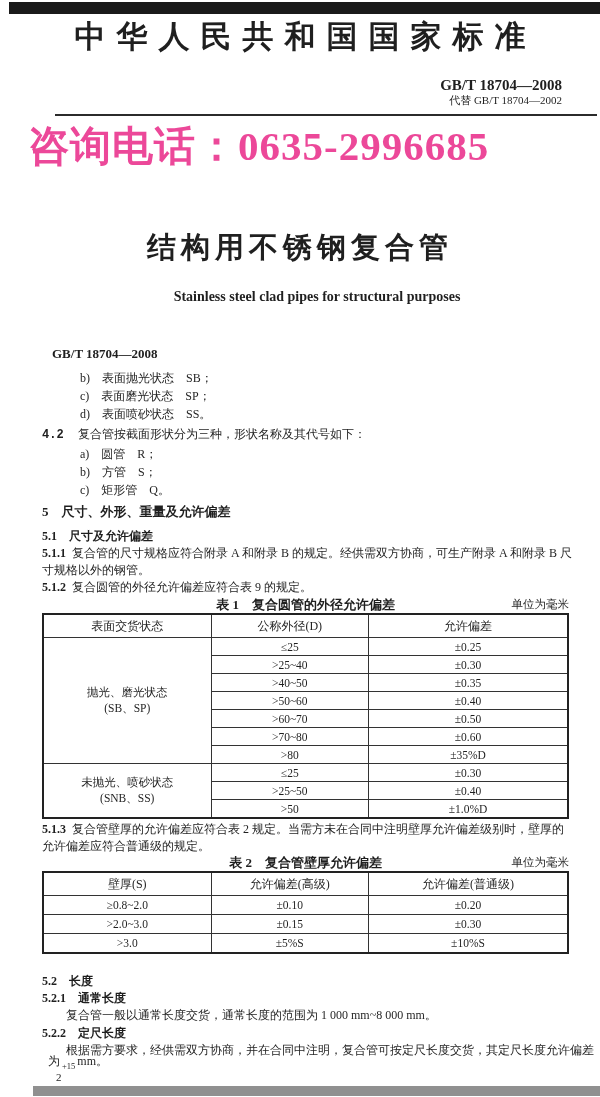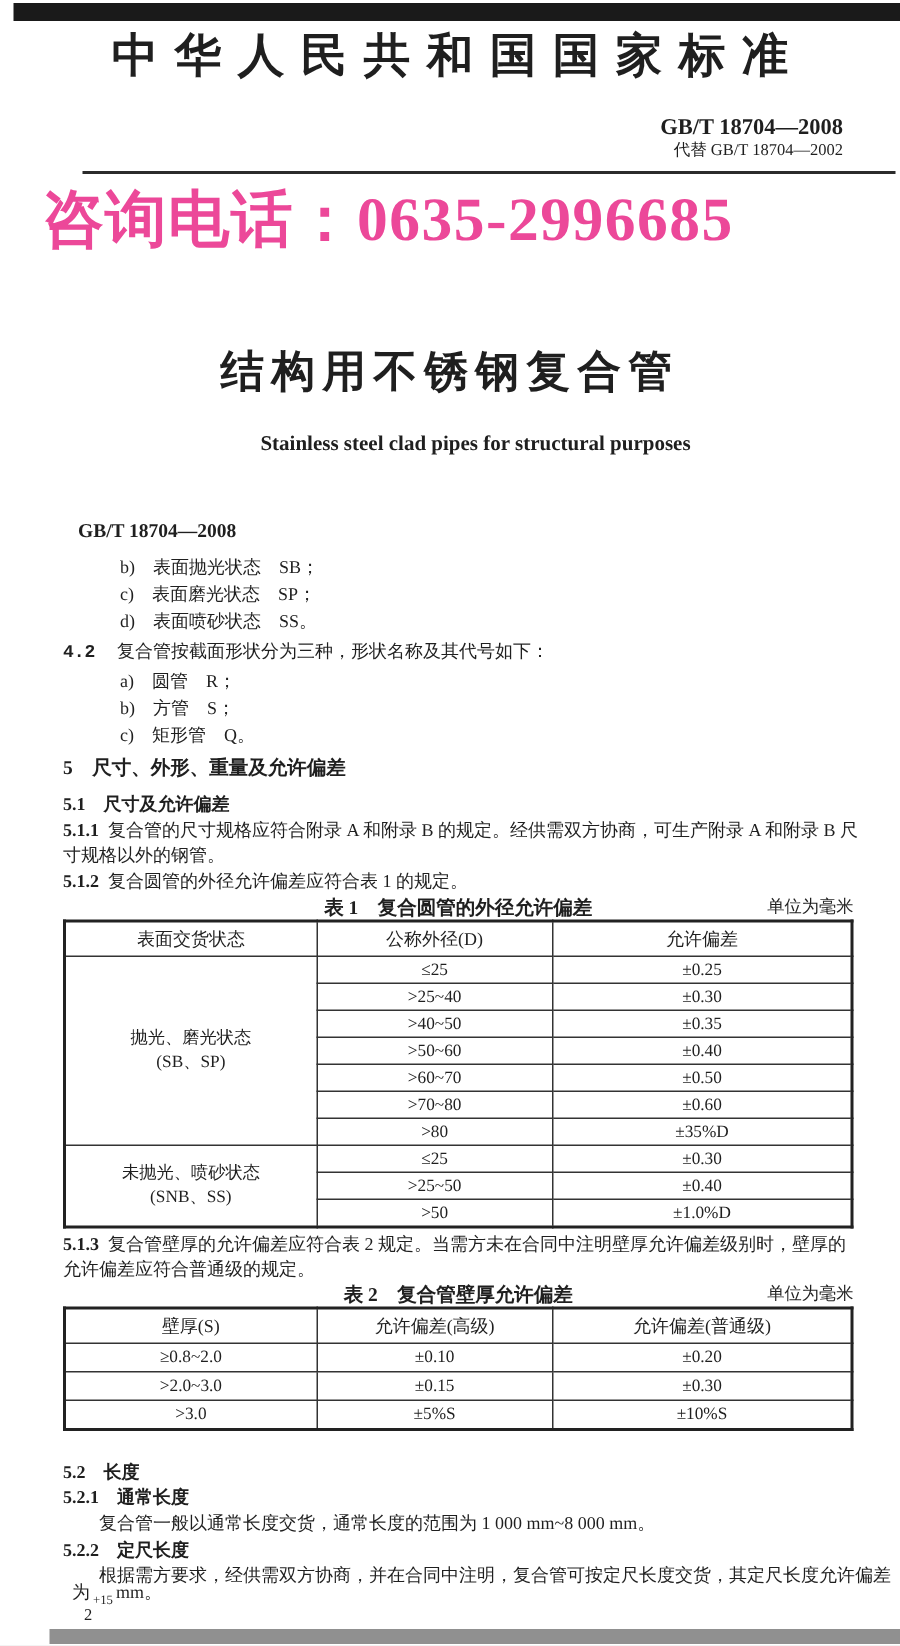--- a/index.html
+++ b/index.html
@@ -90,21 +90,21 @@
     </div>
 
   <div class="line bold" style="left:42px;top:503px;font-size:13px;">5　尺寸、外形、重量及允许偏差</div>
   <div class="line bold" style="left:42px;top:528px;">5.1　尺寸及允许偏差</div>
 
   <div class="para" style="left:42px;top:545px;width:530px;">
     <span class="num">5.1.1</span>&nbsp;&nbsp;<span>复合管的尺寸规格应符合附录 A 和附录 B 的规定。经供需双方协商，可生产附录 A 和附录 B 尺寸规格以外的钢管。</span>
   </div>
 
   <div class="line" style="left:42px;top:579px;">
-    <span class="num">5.1.2</span>&nbsp;&nbsp;<span>复合圆管的外径允许偏差应符合表 1 的规定。</span>
+    <span class="num">5.1.2</span>&nbsp;&nbsp;<span>复合圆管的外径允许偏差应符合表 9 的规定。</span>
   </div>
 
   <div class="capRow" style="top:596px;">
     <div class="cap">表 1　复合圆管的外径允许偏差</div>
     <div class="unit">单位为毫米</div>
   </div>
 
   <table class="std" id="table1" style="top:613px;">
     <colgroup>
         <col style="width:32%">

